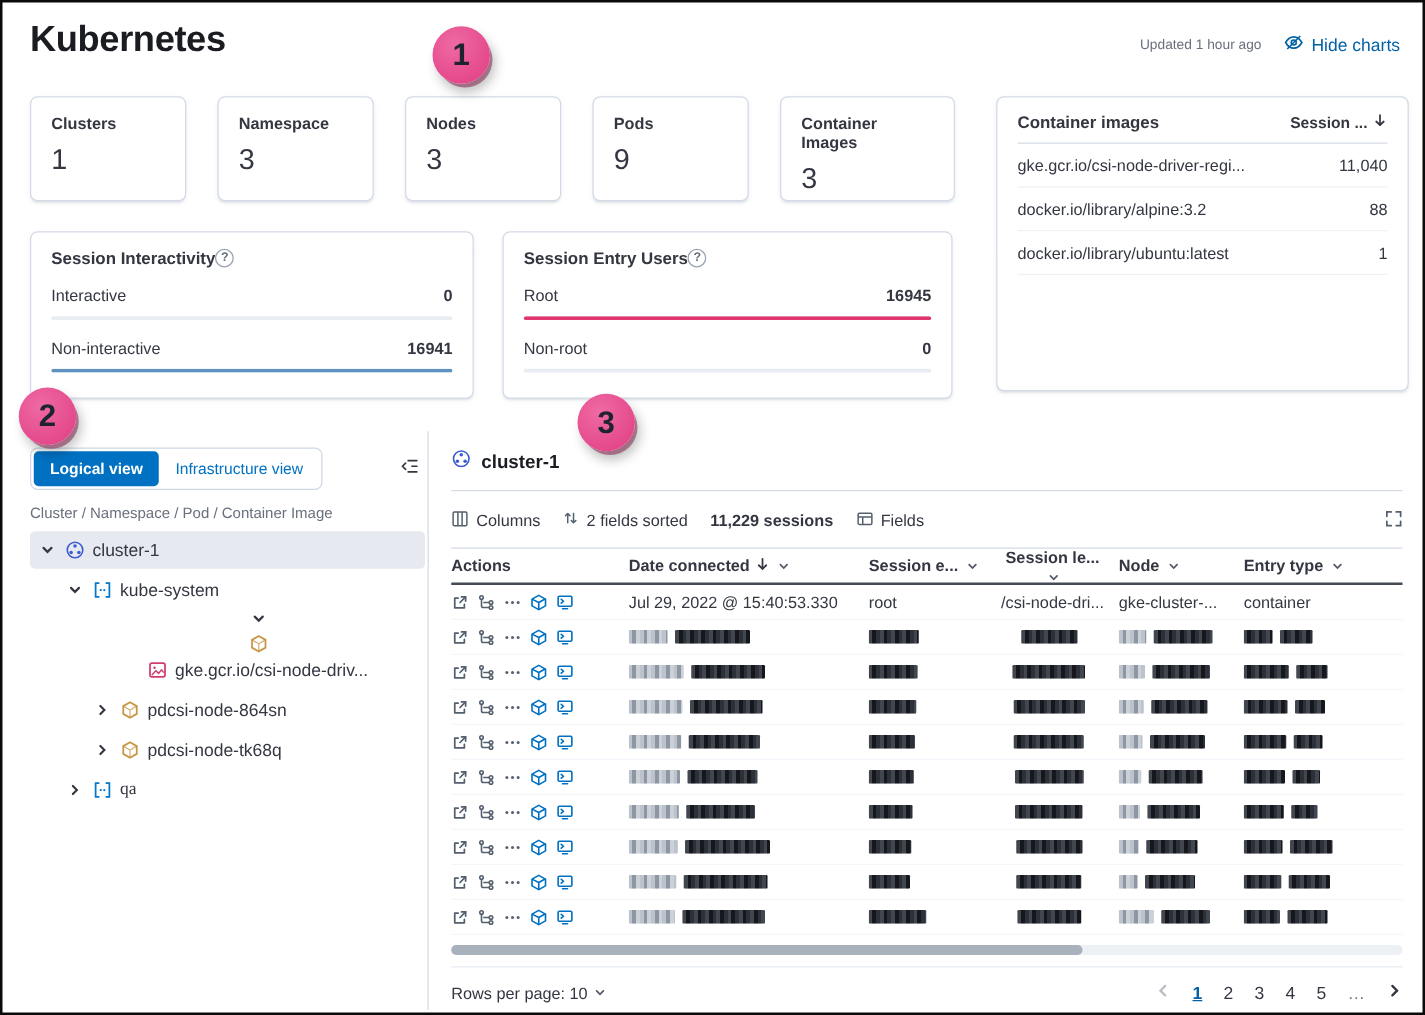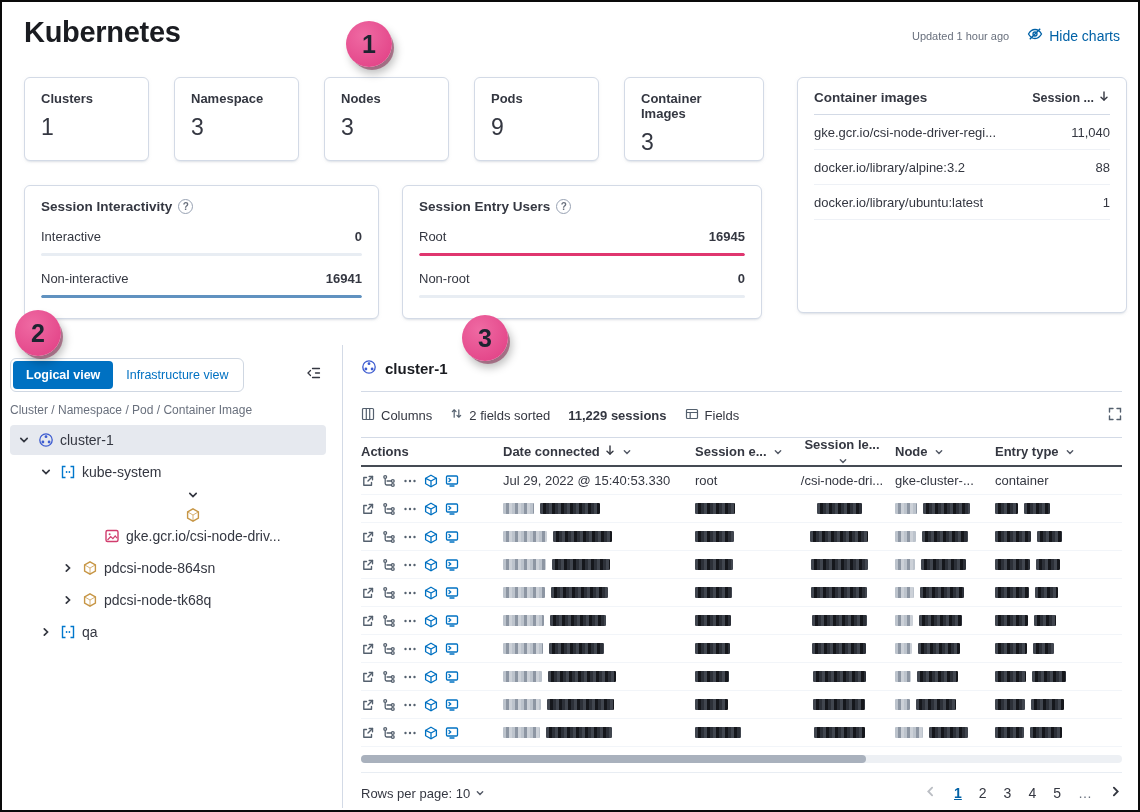--- a/index.html
+++ b/index.html
@@ -30,38 +30,38 @@
   .ci-title { font-size:13.5px; font-weight:700; }
   .ci-sort { margin-left:auto; display:flex; align-items:center; gap:4px; font-size:12.5px; font-weight:700; cursor:pointer; }
   .ci-row { display:flex; align-items:center; height:35px; border-bottom:1px solid #eef1f6; font-size:13px; }
   .ci-name { white-space:nowrap; overflow:hidden; text-overflow:ellipsis; max-width:240px; }
   .ci-val { margin-left:auto; }
 
   
   .metric-card { position:absolute; height:134px; padding:13px 16px; }
   #card-interactivity { left:22px; top:183px; width:355px; }
   #card-entry-users { left:400px; top:183px; width:360px; }
-  .metric-title { display:flex; align-items:center; gap:6px; font-size:13.5px; font-weight:700; }
+  .metric-title { display:flex; align-items:center; font-size:13.5px; font-weight:700; }
   .help-ic { width:15px; height:15px; border:1px solid #98a2b3; border-radius:50%; color:#69707d;
              font-size:10px; display:inline-flex; align-items:center; justify-content:center; cursor:pointer; }
   .metric { margin-top:15px; }
   .metric-line { display:flex; font-size:13px; }
   .metric-value { margin-left:auto; font-weight:700; }
   .bar { height:3px; background:#e8edf3; border-radius:2px; margin-top:9px; position:relative; overflow:hidden; }
   .bar-fill { height:3px; width:0; border-radius:2px; }
 
   
   .badge { position:absolute; width:46px; height:46px; border-radius:50%;
            background:radial-gradient(circle at 38% 32%, #ef6aa3, #e03c82);
            box-shadow:3px 4px 0 -1px rgba(126,22,66,.5), 4px 7px 9px rgba(0,0,0,.25);
            display:flex; align-items:center; justify-content:center;
            font-size:25px; font-weight:700; color:#1d2430; z-index:6; }
 
   
-  .left-panel { position:absolute; left:8px; top:356px; width:316px; }
+  .left-panel { position:absolute; left:22px; top:356px; width:316px; }
   .view-toggle-row { display:flex; align-items:center; }
   .btn-group { display:flex; align-items:center; border:1px solid #cfd7e2; border-radius:6px; height:34px; padding:2px; background:#fff; }
   .btn-logical { background:#0071c2; color:#fff; font-weight:600; font-size:12.5px; padding:0 13px;
                  height:28px; display:flex; align-items:center; border-radius:4px; cursor:pointer; }
   .btn-infra { color:#0071c2; font-size:12.5px; font-weight:500; padding:0 13px; height:28px;
                display:flex; align-items:center; cursor:pointer; }
   .collapse-btn { margin-left:auto; cursor:pointer; display:flex; padding:4px; }
   .breadcrumb { margin-top:11px; font-size:12px; color:#69707d; }
   .tree { margin-top:8px; }
   .tree-item { display:flex; align-items:center; height:30px; gap:6px; font-size:14px; color:#343741;
@@ -350,21 +350,21 @@
           <span class="ticon">
             <span style="display:flex">
               <svg width="16" height="16" viewBox="0 0 16 16" fill="none" stroke="#c79645" stroke-width="1.4">
                 <path d="M8 1.8 13.4 4.9v6.2L8 14.2 2.6 11.1V4.9z"></path>
                 <path d="M8 8l5.4-3.1M8 8 2.6 4.9M8 8v6.2" stroke-width="1" opacity=".75"></path>
               </svg>
             </span>
           </span>
           <span class="tlabel">pdcsi-node-tk68q</span>
         </div>
-        <div class="tree-item" style="padding-left: 28px;">
+        <div class="tree-item" style="padding-left: 28px; font-family: Liberation Serif, serif;">
           <span class="chev">
             <span style="display:flex">
               <svg width="12" height="12" viewBox="0 0 12 12" fill="none" stroke="#343741" stroke-width="1.7" stroke-linecap="round">
                 <path d="M4.3 2.8 7.5 6l-3.2 3.2"></path>
               </svg>
             </span>
           </span>
           <span class="ticon">
             <span style="display:flex">
               <svg width="16" height="16" viewBox="0 0 16 16" fill="none" stroke="#0077cc" stroke-width="1.4">

